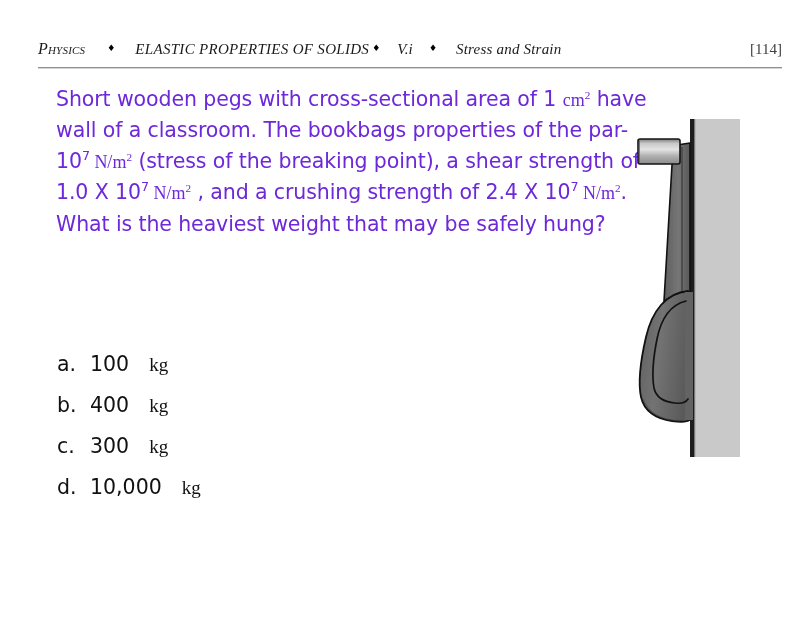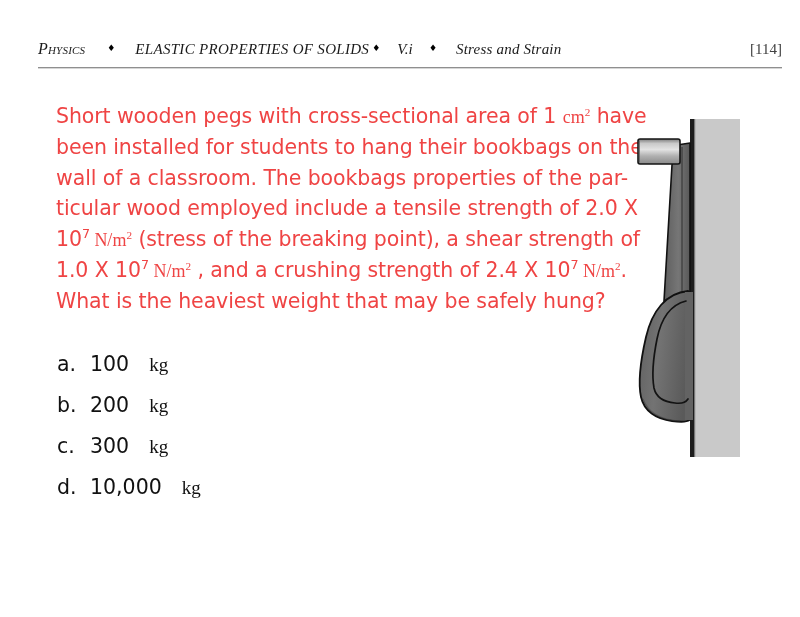--- a/index.html
+++ b/index.html
@@ -73,26 +73,26 @@
     top: 67px;
     width: 744px;
     height: 2px;
     background: linear-gradient(to bottom, #8f8f8f 0 1px, #d6d6d6 1px 2px);
   }
 
   
   #question-body {
     position: absolute;
     left: 56px;
-    top: 101px;
+    top: 84px;
     width: 578px;
     font-family: "DejaVu Sans", sans-serif;
     font-size: 20.5px;
     line-height: 30.4px;
-    color: #ef4444;
+    color: #6d28d9;
     letter-spacing: -0.1px;
   }
   #question-body .ln { white-space: nowrap; display: block; }
   .unit {
     font-family: "Liberation Serif", "DejaVu Serif", serif;
     font-size: 18px;
     letter-spacing: 0;
   }
   .unit sup, .sci sup {
     font-size: 0.62em;
@@ -157,37 +157,35 @@
     <span class="hdr-diamond">♦</span>
     <span class="sp-f"></span>
     <span class="hdr-item">Stress and Strain</span>
     <span id="page-num">[114]</span>
   </div>
 </div>
 <div id="header-rule"></div>
 
 <div id="question-body">
     <span class="ln"><span class="sci">Short wooden pegs with cross-sectional area of 1 </span><span class="unit">cm<sup>2</sup></span><span class="sci"> have</span></span>
-    <span class="ln"><span class="sci">been installed for students to hang their bookbags on the</span></span>
     <span class="ln"><span class="sci">wall of a classroom.  The bookbags properties of the par-</span></span>
-    <span class="ln"><span class="sci">ticular wood employed include a tensile strength of 2.0 X</span></span>
     <span class="ln"><span class="sci">10<sup>7</sup></span><span class="unit"> N/m<sup>2</sup></span><span class="sci"> (stress of the breaking point), a shear strength of</span></span>
     <span class="ln"><span class="sci">1.0 X 10<sup>7</sup></span><span class="unit"> N/m<sup>2</sup></span><span class="sci"> , and a crushing strength of 2.4 X 10</span><span class="sci"><sup>7</sup></span><span class="unit"> N/m<sup>2</sup></span><span class="sci">.</span></span>
     <span class="ln"><span class="sci">What is the heaviest weight that may be safely hung?</span></span>
   </div>
 
 <div id="choices">
     <div class="choice">
       <span class="choice-letter">a.</span>
       <span class="choice-value">100</span>
       <span class="choice-unit">kg</span>
     </div>
     <div class="choice">
       <span class="choice-letter">b.</span>
-      <span class="choice-value">200</span>
+      <span class="choice-value">400</span>
       <span class="choice-unit">kg</span>
     </div>
     <div class="choice">
       <span class="choice-letter">c.</span>
       <span class="choice-value">300</span>
       <span class="choice-unit">kg</span>
     </div>
     <div class="choice">
       <span class="choice-letter">d.</span>
       <span class="choice-value">10,000</span>

